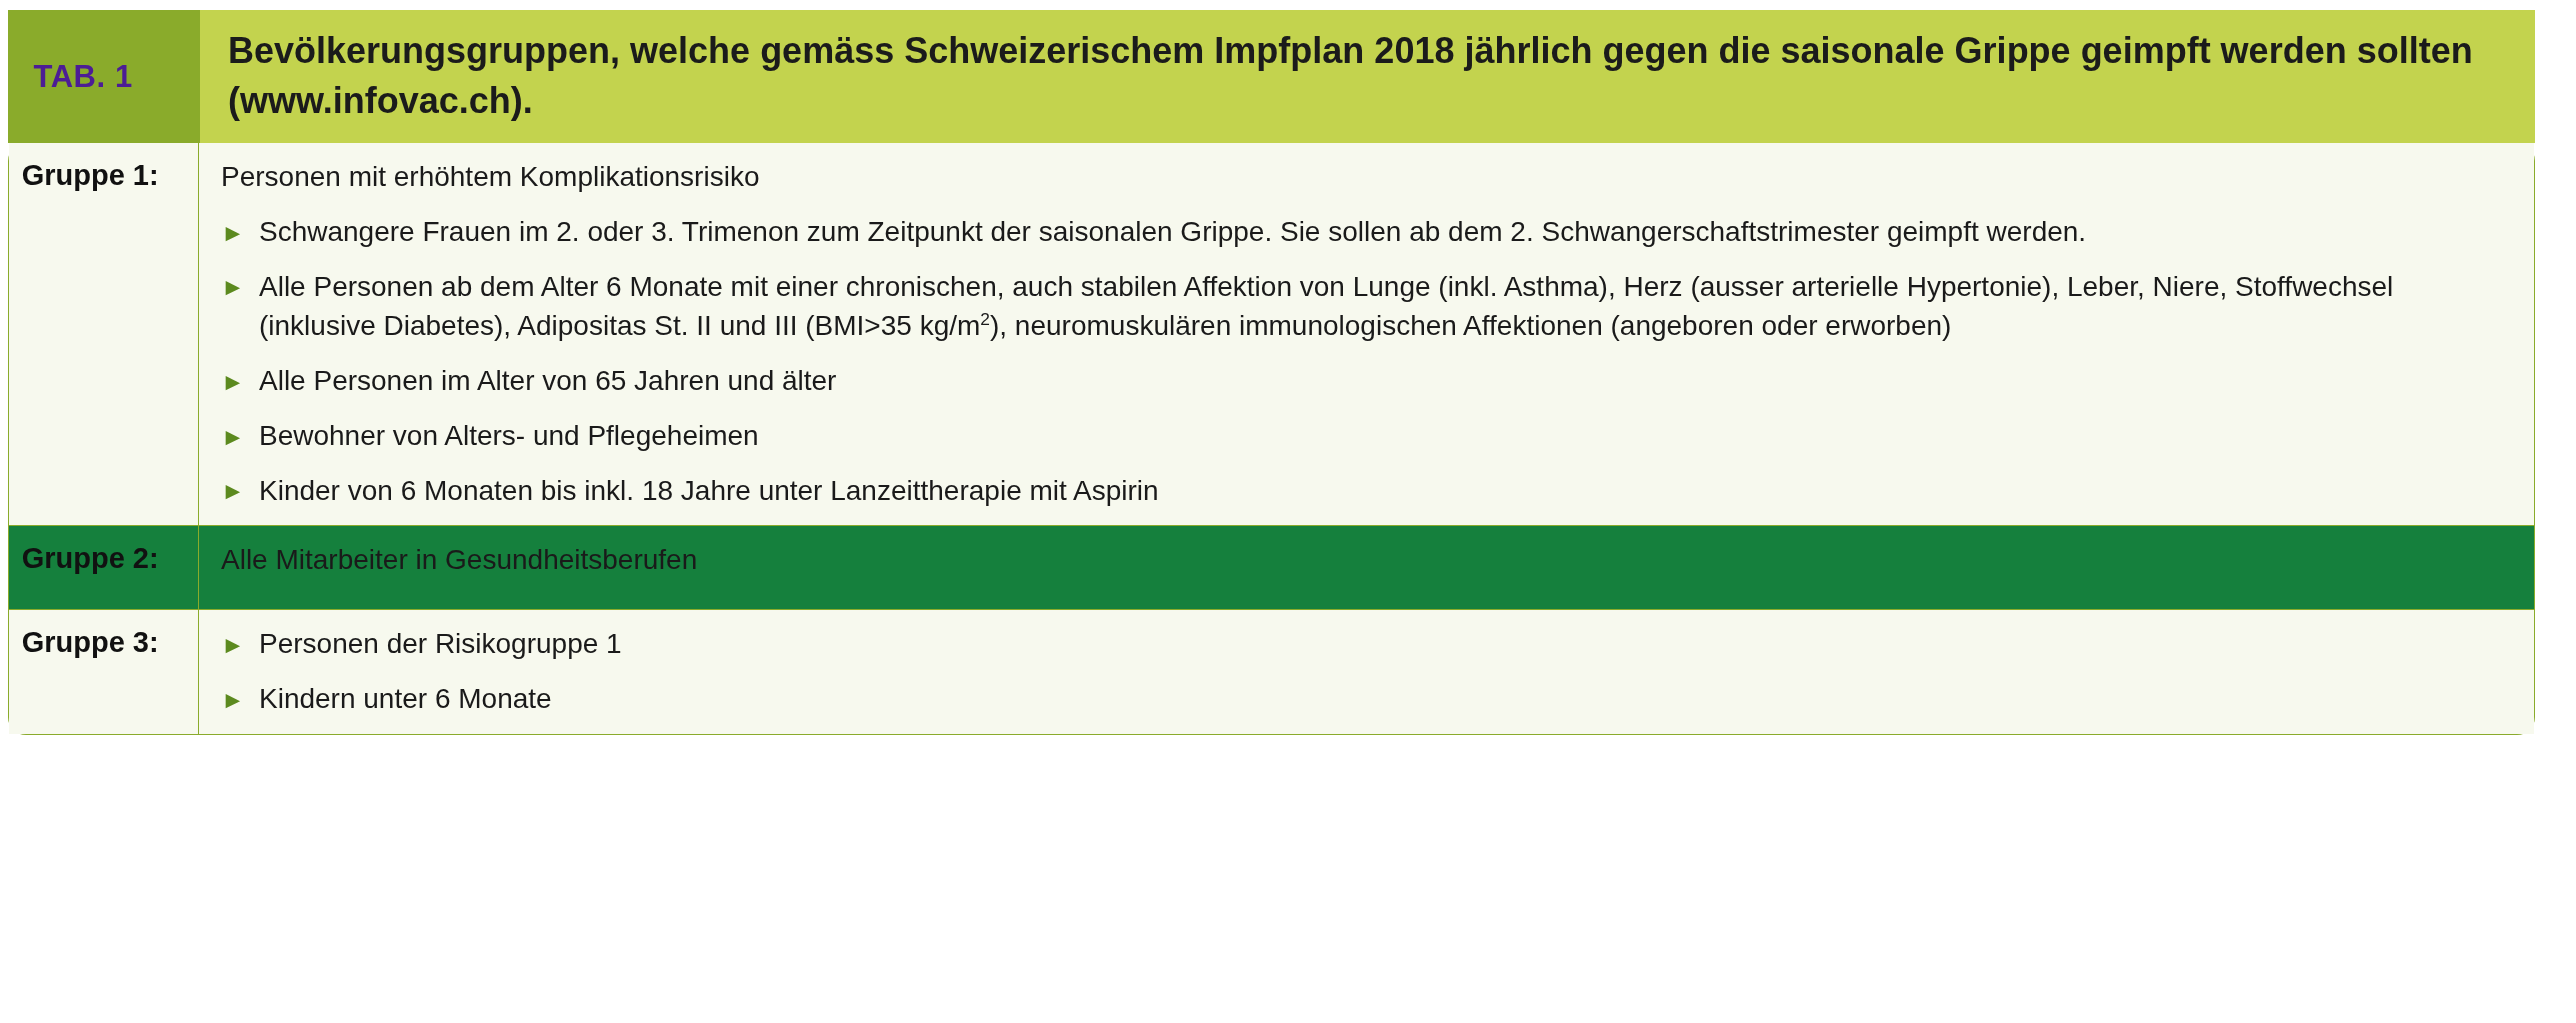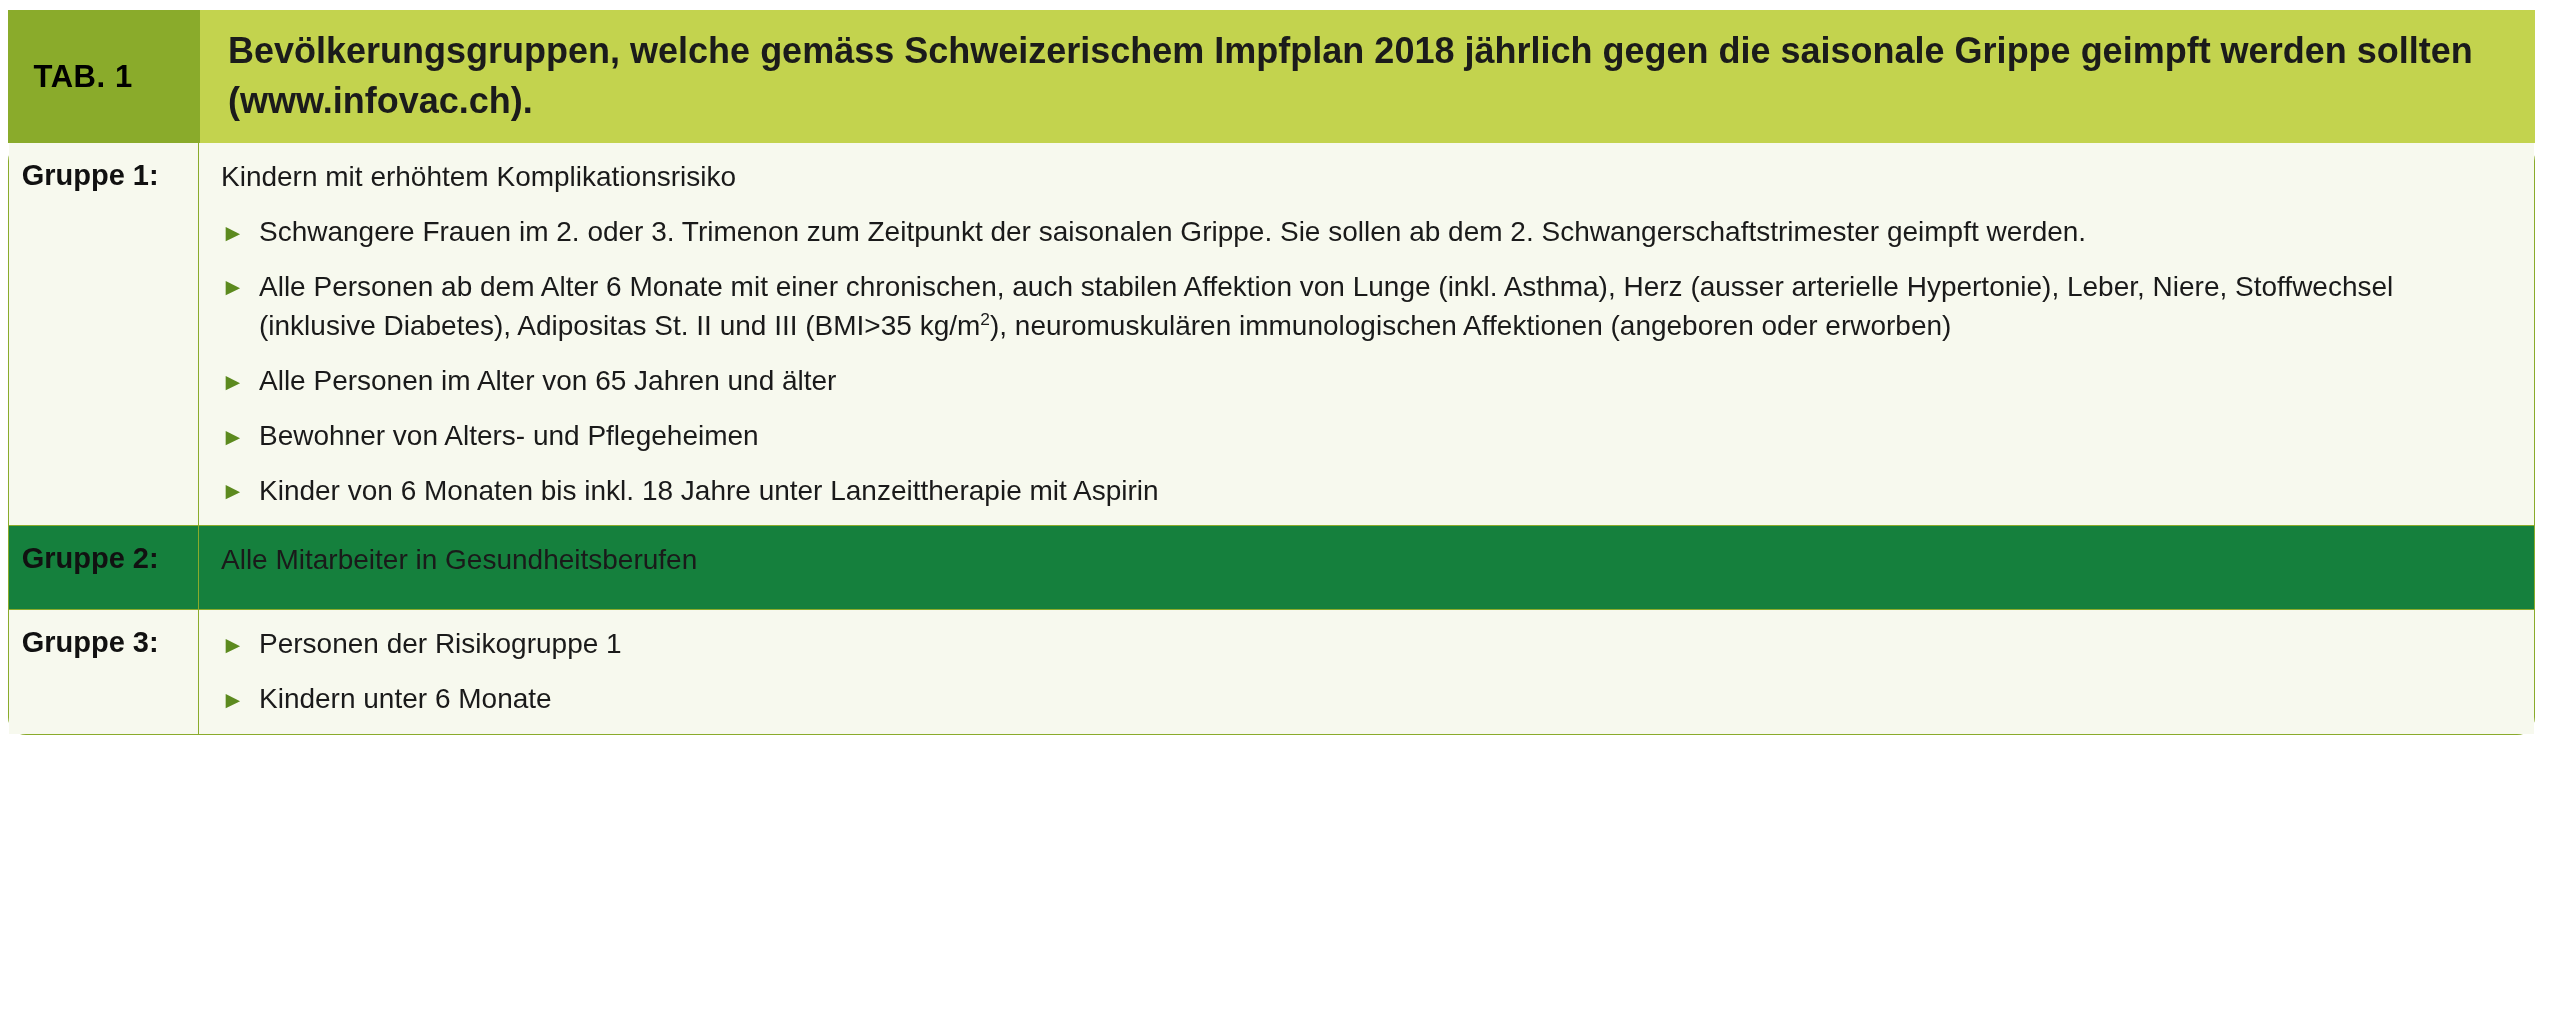--- a/index.html
+++ b/index.html
@@ -26,21 +26,21 @@
     align-items: stretch;
     background: #c3d34e;
   }
   .tbl-tag {
     flex: 0 0 192px;
     display: flex;
     align-items: center;
     padding-left: 25.4px;
     box-sizing: border-box;
     background: #8aab2b;
-    color: #000000;
+    color: #4c1d95;
     font-weight: bold;
     font-size: 31px;
     letter-spacing: 0.6px;
   }
   .tbl-title {
     flex: 1 1 auto;
     padding: 16px 23px 17.3px 28px;
     box-sizing: border-box;
     color: #1b1b1b;
     font-weight: bold;
@@ -131,21 +131,21 @@
   <div class="tbl-header">
     <div class="tbl-tag">TAB. 1</div>
     <div class="tbl-title">Bevölkerungsgruppen, welche gemäss Schweizerischem Impfplan 2018 jährlich gegen die saisonale Grippe geimpft werden sollten (www.infovac.ch).</div>
   </div>
 
   <div class="tbl-body">
 
     <div class="row light">
       <div class="cell-label">Gruppe 1:</div>
       <div class="cell-content">
-        <p class="lead">Kindern mit erhöhtem Komplikationsrisiko</p>
+        <p class="lead">Personen mit erhöhtem Komplikationsrisiko</p>
         <ul class="bullets">
           <li>
             <span class="arrow">►</span>
             <span class="indent-hang">Schwangere Frauen im 2. oder 3. Trimenon zum Zeitpunkt der saisonalen Grippe. Sie sollen ab dem 2. Schwangerschaftstrimester geimpft werden.</span>
           </li>
           <li>
             <span class="arrow">►</span>
             <span class="indent-hang">Alle Personen ab dem Alter 6 Monate mit einer chronischen, auch stabilen Affektion von Lunge (inkl. Asthma), Herz (ausser arterielle Hypertonie), Leber, Niere, Stoffwechsel (inklusive Diabetes), Adipositas St. II und III (BMI&gt;35 kg/m<sup>2</sup>), neuromuskulären immunologischen Affektionen (angeboren oder erworben)</span>
           </li>
           <li>

